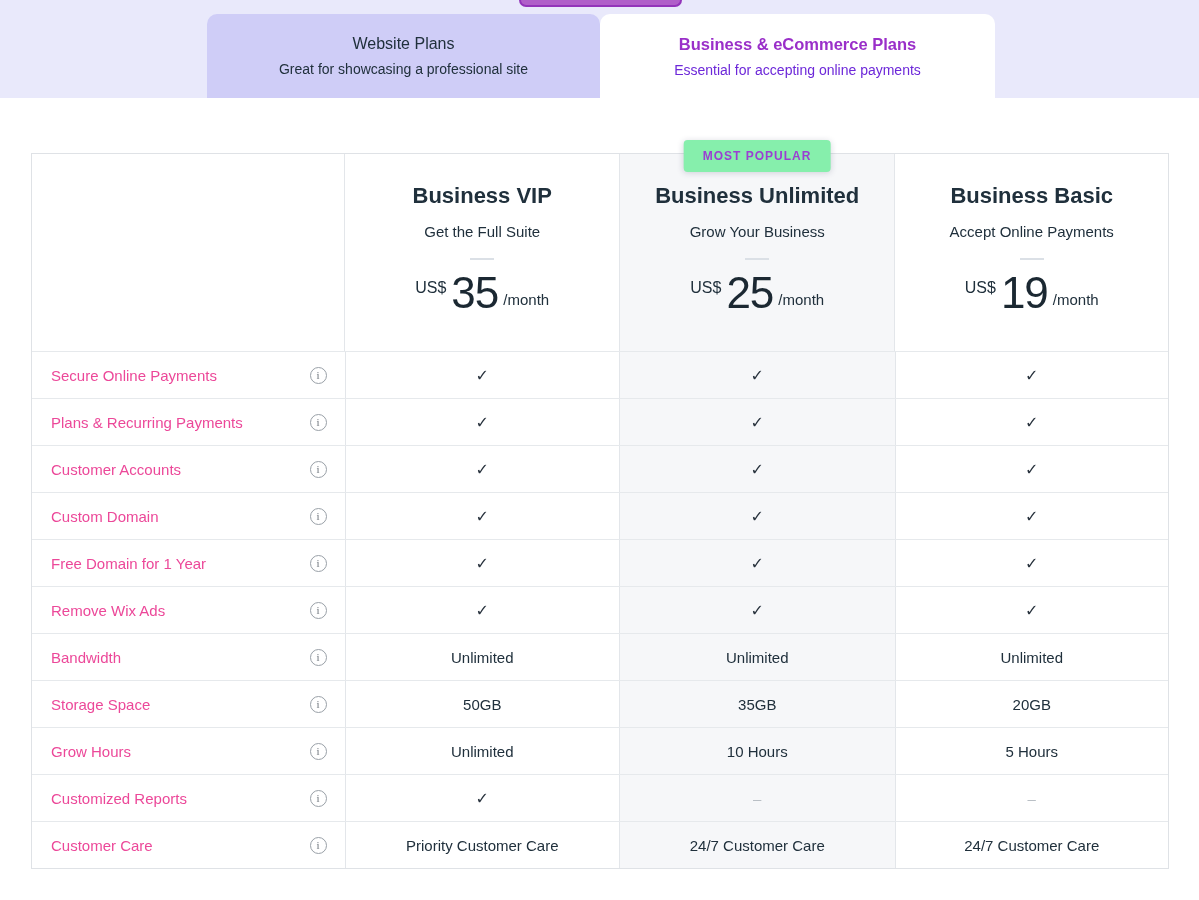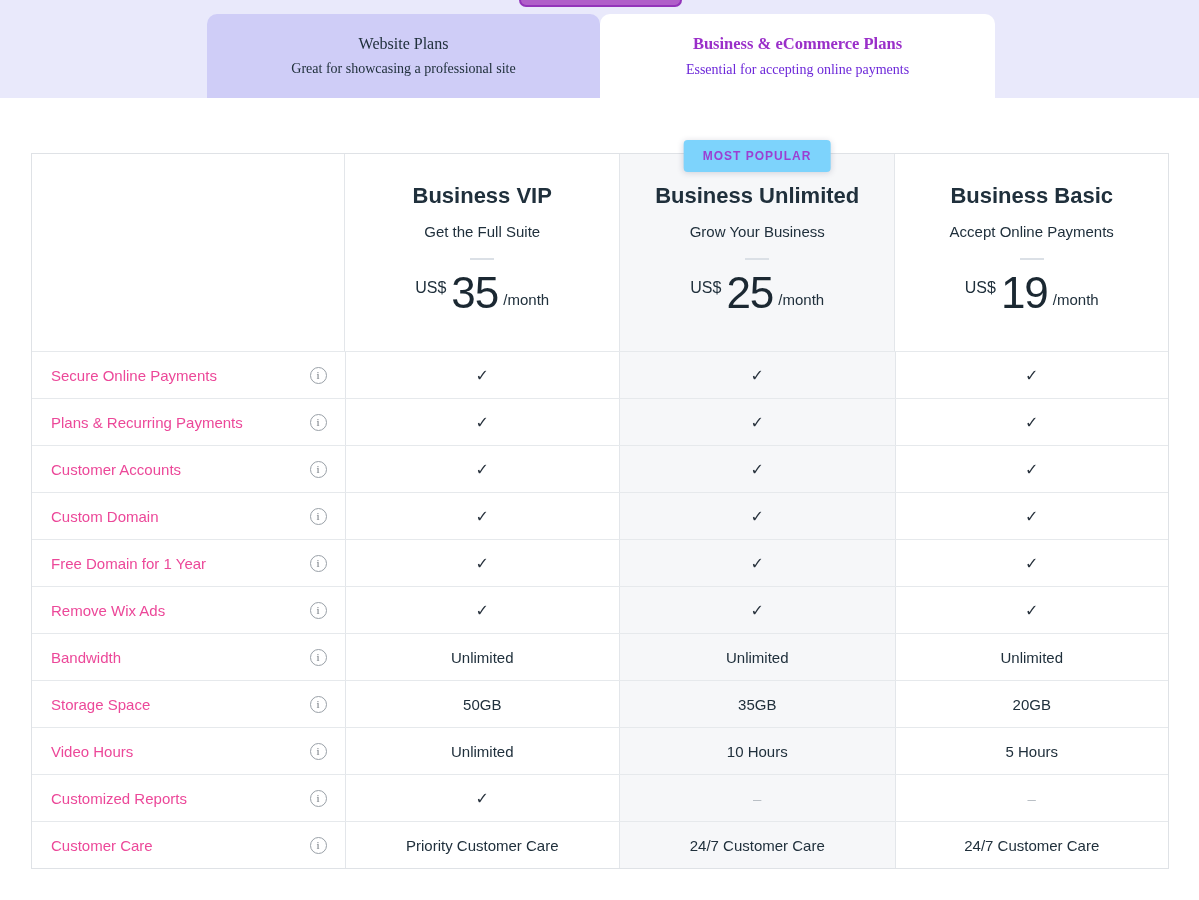--- a/index.html
+++ b/index.html
@@ -12,37 +12,37 @@
     color:#20303c;
   }
 
   
   .band { position:relative; width:100%; height:98px; background:#e9e9fb; }
   .pill {
     position:absolute; left:519px; top:0; width:163px; height:7px;
     background:#b05fc9; border:2px solid #9334ba; border-top:none;
     border-radius:0 0 8px 8px;
   }
-  .tabs { position:absolute; left:207px; top:14px; display:flex;font-family:Liberation Serif, serif; }
+  .tabs { position:absolute; left:207px; top:14px; display:flex; }
   .tab {
     height:84px; display:flex; flex-direction:column; align-items:center;
     justify-content:center; gap:8px; cursor:pointer;
   }
   .tab-website { width:393px; background:#cfcdf7; border-radius:10px 10px 0 0; }
   .tab-business { width:395px; background:#ffffff; border-radius:10px 10px 0 0; }
   .tab-title { font-size:16px; color:#20303c; }
   .tab-sub { font-size:14px; color:#20303c; }
   .tab-business .tab-title { color:#9a2fc9; font-weight:bold; font-size:16.5px; }
   .tab-business .tab-sub { color:#6d28d9; }
 
   
   .table-wrap { position:relative; margin:55px 0 0 31px; width:1138px; }
   .badge {
     position:absolute; top:-13px; left:726px; transform:translateX(-50%);
-    background:#7dd3fc; border-radius:4px; padding:9px 19px;
+    background:#86efac; border-radius:4px; padding:9px 19px;
     font-size:12px; font-weight:bold; letter-spacing:1px; color:#9b3fd2;
     box-shadow:0 1px 6px rgba(40,40,80,0.18); z-index:5; white-space:nowrap;
   }
   .table { border:1px solid #dfe2e6; background:#ffffff; }
 
   .hrow { display:flex; height:197px; }
   .cell-label-head { width:313px; }
   .plan-head {
     border-left:1px solid #e3e6ea; display:flex; flex-direction:column;
     align-items:center; padding-top:29px;
@@ -252,21 +252,21 @@
           </div>
           <div class="fcell c1">
             <span>35GB</span>
           </div>
           <div class="fcell c2">
             <span>20GB</span>
           </div>
         </div>
         <div class="frow">
           <div class="fcell-label">
-            <span class="flabel">Video Hours</span>
+            <span class="flabel">Grow Hours</span>
             <span class="info">i</span>
           </div>
           <div class="fcell c0">
             <span>Unlimited</span>
           </div>
           <div class="fcell c1">
             <span>10 Hours</span>
           </div>
           <div class="fcell c2">
             <span>5 Hours</span>

